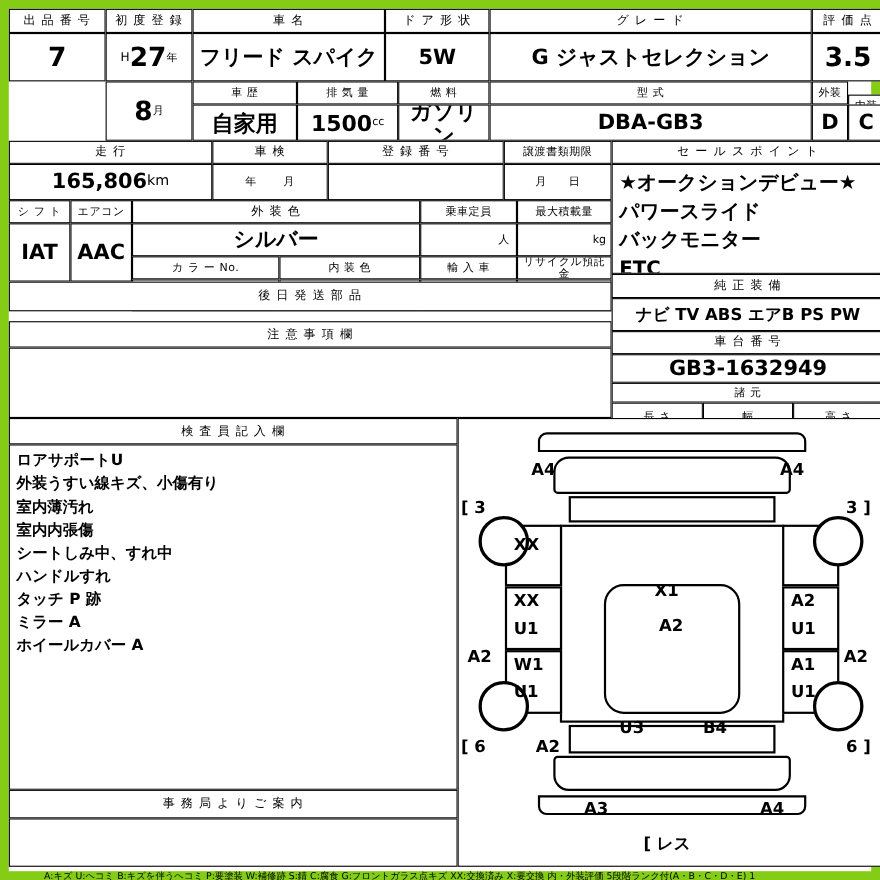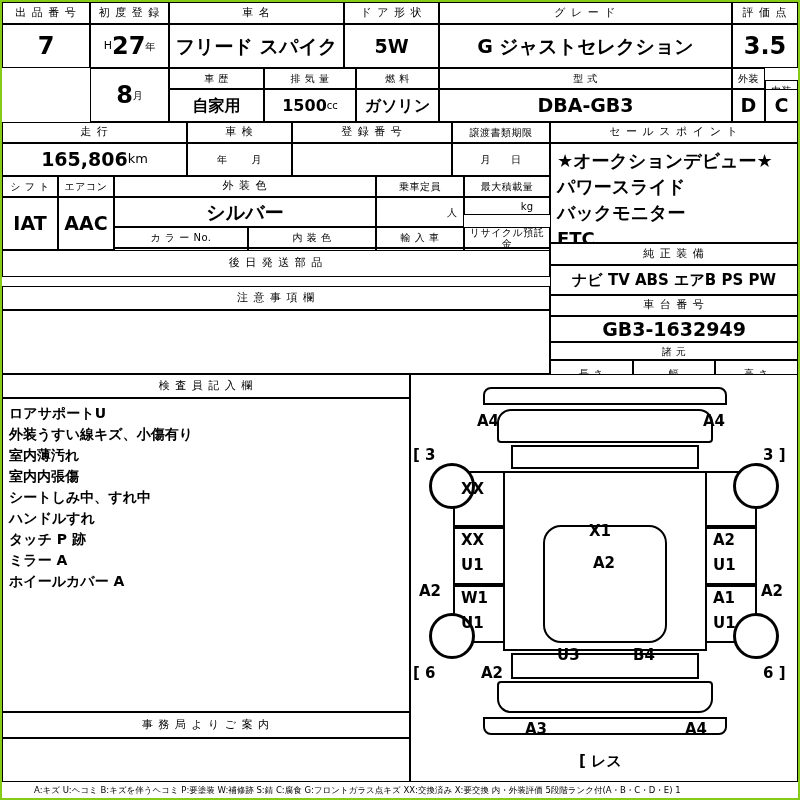--- a/index.html
+++ b/index.html
@@ -8,38 +8,38 @@
     width:800px; height:800px;
     background:#fff;
     font-family:"DejaVu Sans", sans-serif;
     color:#000;
     font-size:12px;
     overflow:hidden;
   }
   .sheet {
     position:relative;
     width:800px; height:800px;
-    border:2px solid #84cc16;
+    border:8px solid #84cc16;
   }
   .cell {
     position:absolute;
     border:1px solid #000;
     overflow:hidden;
     display:flex;
     align-items:center;
     justify-content:center;
     text-align:center;
     line-height:1.1;
     background:#fff;
   }
   .lbl { font-size:11px; letter-spacing:1px; }
   .lbl-sm { font-size:10px; letter-spacing:0.5px; }
   .val { font-size:19px; font-weight:bold; }
   .val-lg { font-size:24px; font-weight:bold; }
-  .val-md { font-size:16px; font-weight:bold; }
+  .val-md { font-size:20px; font-weight:bold; }
   .col { flex-direction:column; justify-content:center; }
   .sub { font-size:10px; font-weight:normal; }
   .sup { font-size:11px; vertical-align:top; }
 
   
   .list {
     position:absolute;
     display:block;
     padding:4px 6px 0 6px;
     text-align:left;
@@ -238,21 +238,21 @@
   <div class="cell" style="left:374px;top:174px;width:88px;height:21px;">
     <span class="lbl-sm">乗車定員</span>
   </div>
   <div class="cell" style="left:374px;top:195px;width:88px;height:30px;justify-content:flex-end;padding-right:6px;">
     <span class="sub">人</span>
   </div>
 
   <div class="cell" style="left:462px;top:174px;width:86px;height:21px;">
     <span class="lbl-sm">最大積載量</span>
   </div>
-  <div class="cell" style="left:462px;top:195px;width:86px;height:18px;justify-content:flex-end;padding-right:16px;">
+  <div class="cell" style="left:462px;top:195px;width:86px;height:30px;justify-content:flex-end;padding-right:4px;">
     <span class="sub">kg</span>
   </div>
 
   <div class="cell" style="left:112px;top:225px;width:134px;height:21px;">
     <span class="lbl-sm">カ ラ ー No.</span>
   </div>
   <div class="cell" style="left:112px;top:246px;width:134px;height:29px;">
     <span class="val-md">NH700M</span>
   </div>
 

